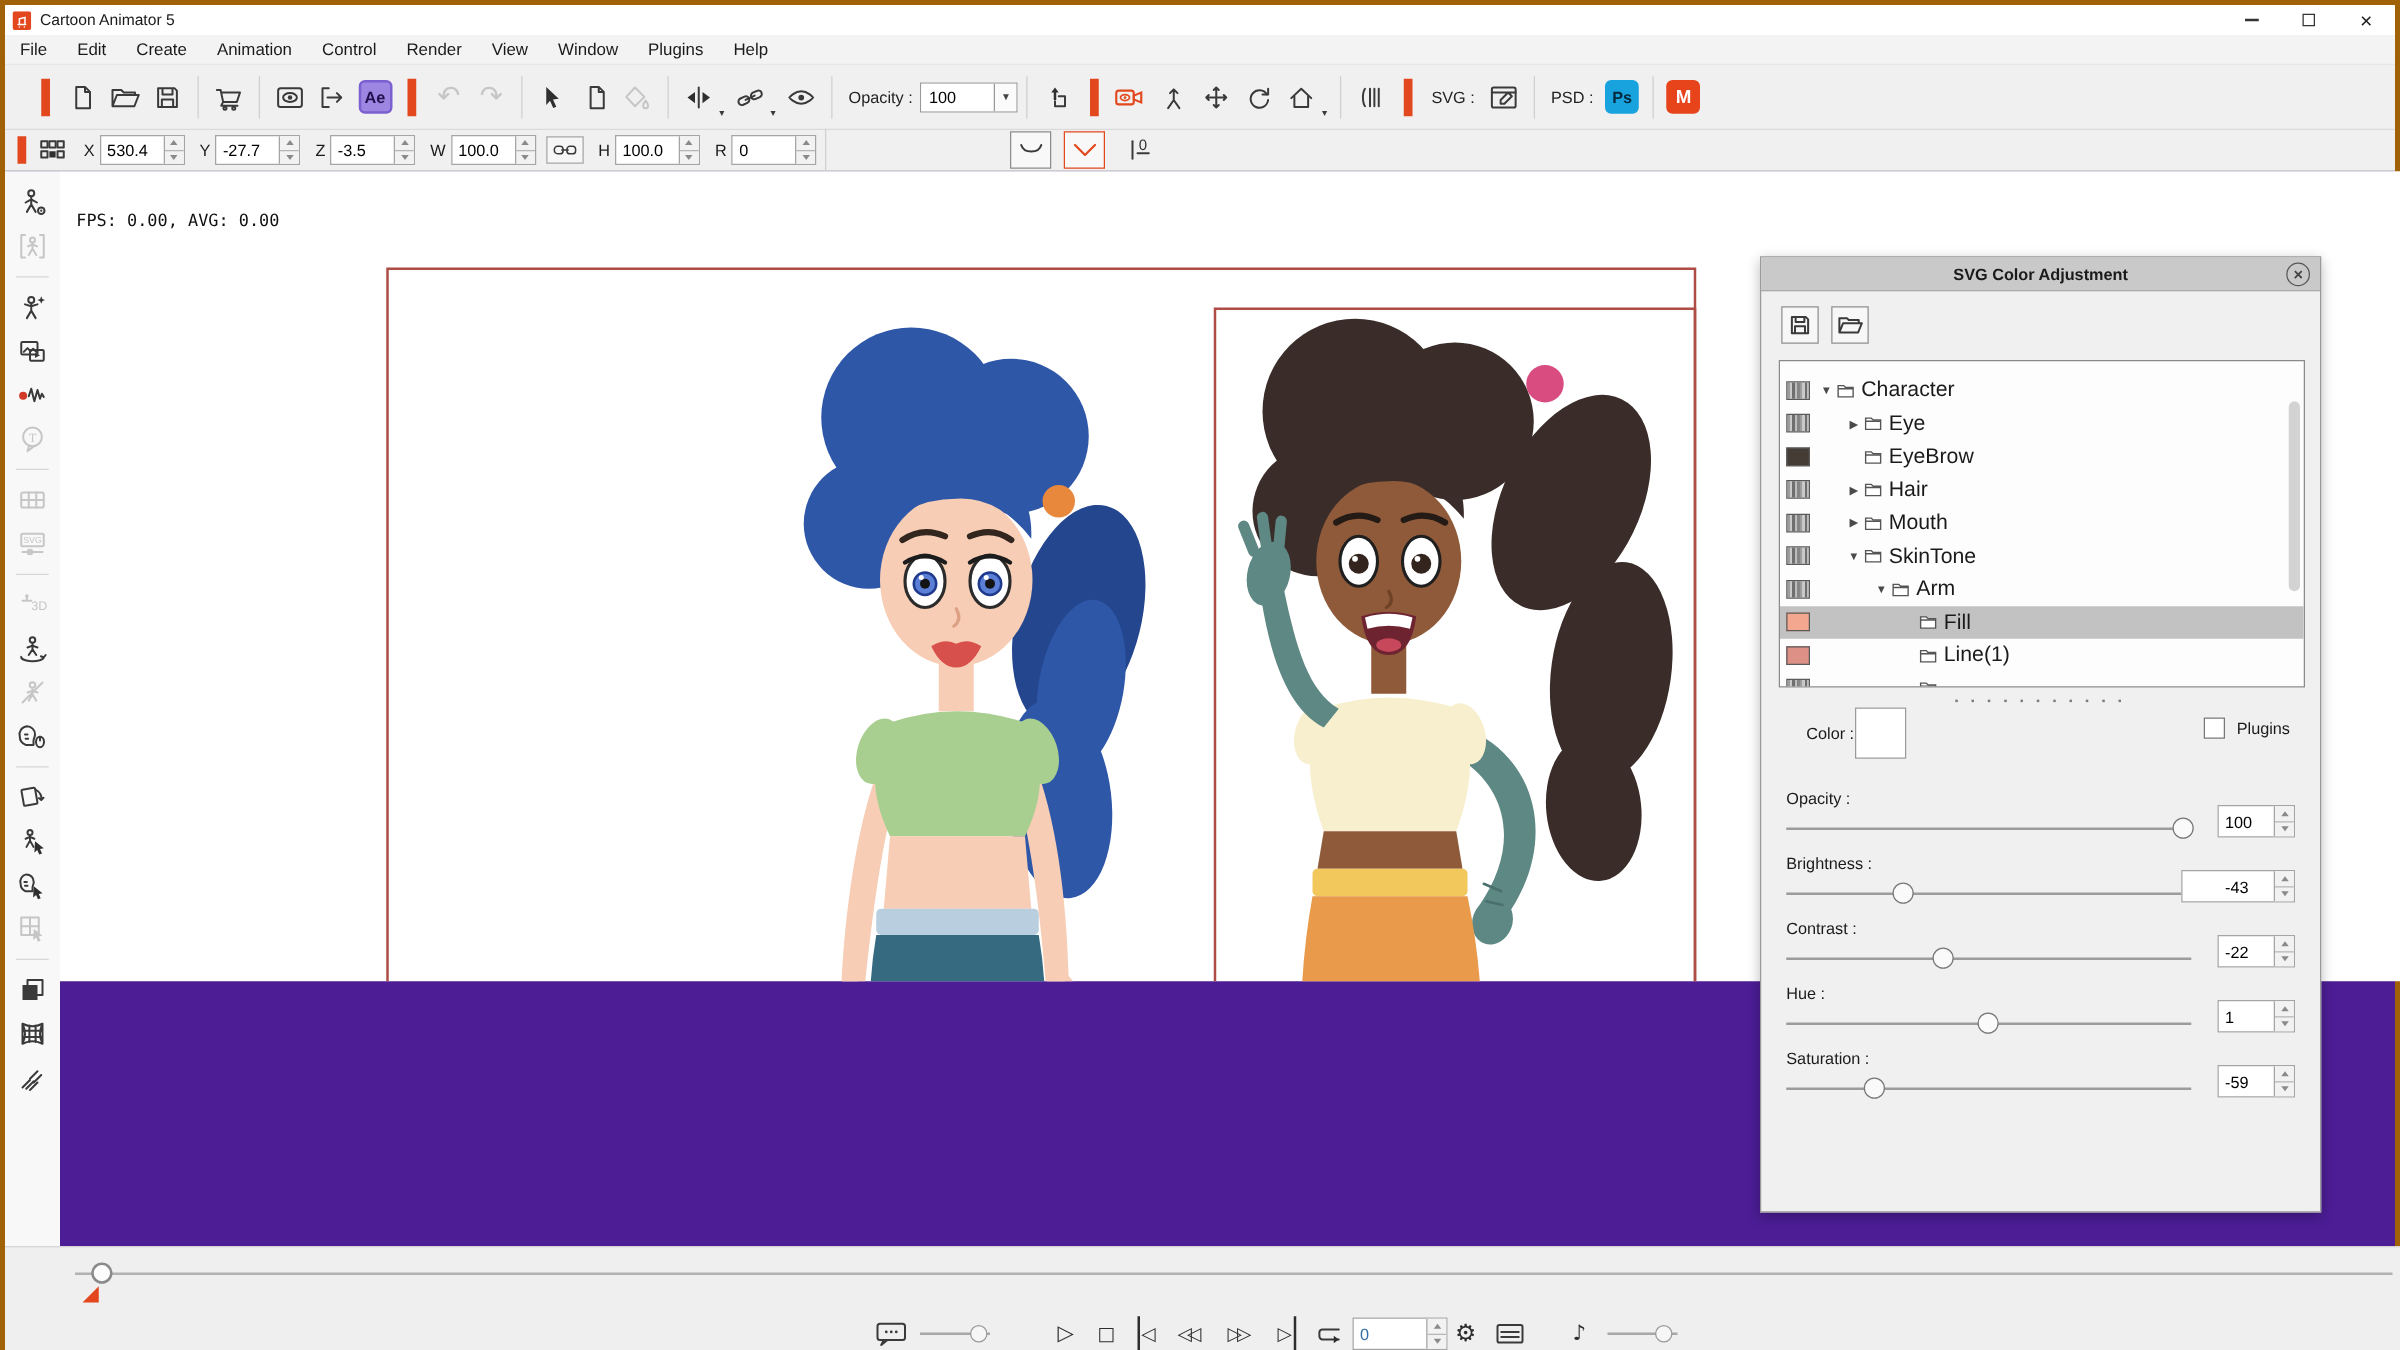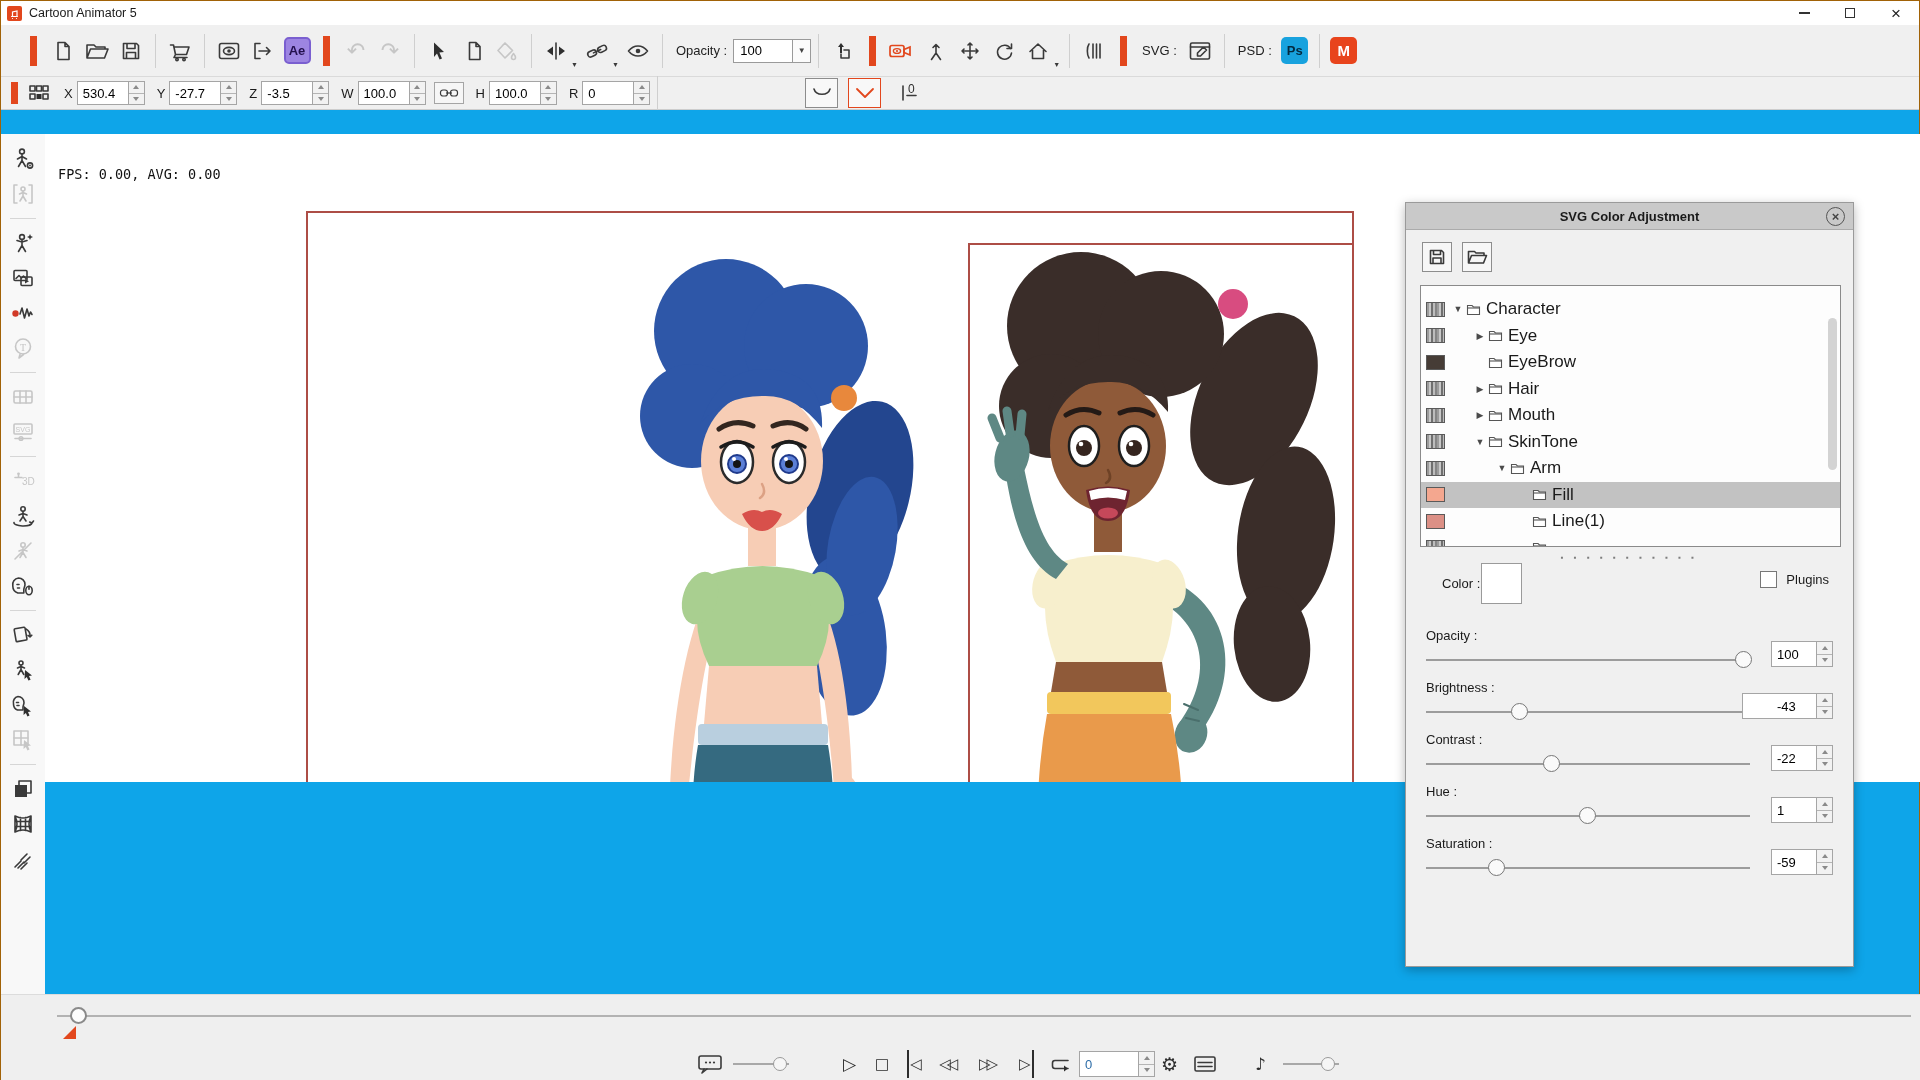--- a/index.html
+++ b/index.html
@@ -1,18 +1,18 @@
 <!DOCTYPE html>
 <html><head>
 <meta charset="utf-8">
 <style>
   *{margin:0;padding:0;box-sizing:border-box}
   html,body{width:1920px;height:1080px;overflow:hidden}
   body{font-family:"Liberation Sans",sans-serif;background:#fff;color:#1a1a1a;font-size:13px}
-  .app{position:relative;width:1920px;height:1080px;background:#0ea5e9;border:1px solid #a16207}
+  .app{position:relative;width:1920px;height:1080px;background:#4c1d95;border:4px solid #a16207}
   svg{display:block}
   .ic{stroke:#3a3a3a;fill:none;stroke-width:1.6;stroke-linecap:round;stroke-linejoin:round}
   .dis .ic{stroke:#c6c6c6}
   
   .titlebar{height:24px;display:flex;align-items:center;padding-left:6px;gap:7px;background:#fff}
   .titlebar .title{font-size:12.5px}
   .win-controls{position:absolute;right:0;top:0;display:flex;height:24px}
   .win-btn{width:46px;height:24px;display:flex;align-items:center;justify-content:center;color:#222}
   .min-line{width:11px;height:2px;background:#333}
   .max-box{width:10px;height:10px;border:1.5px solid #333}
@@ -117,20 +117,32 @@
       <span class="win-btn">
           <span class="min-line"></span>
         </span>
       <span class="win-btn">
           <span class="max-box"></span>
         </span>
       <span class="win-btn close-x">×</span>
     </div>
   </div>
 
+  <div class="menubar" id="menubar">
+      <span class="menu-item">File</span>
+      <span class="menu-item">Edit</span>
+      <span class="menu-item">Create</span>
+      <span class="menu-item">Animation</span>
+      <span class="menu-item">Control</span>
+      <span class="menu-item">Render</span>
+      <span class="menu-item">View</span>
+      <span class="menu-item">Window</span>
+      <span class="menu-item">Plugins</span>
+      <span class="menu-item">Help</span>
+    </div>
 
   <div class="toolbar1">
     <span class="redbar"></span>
     <span class="tb-btn">
         <svg width="24" height="24">
           <path class="ic" d="M7 3.5h7l4 4v13H7zM14 3.5v4h4"></path>
         </svg>
       </span>
     <span class="tb-btn">
         <svg width="26" height="24">

